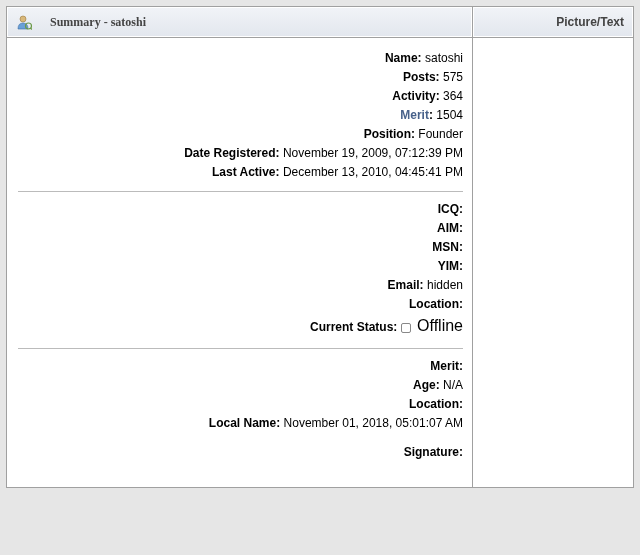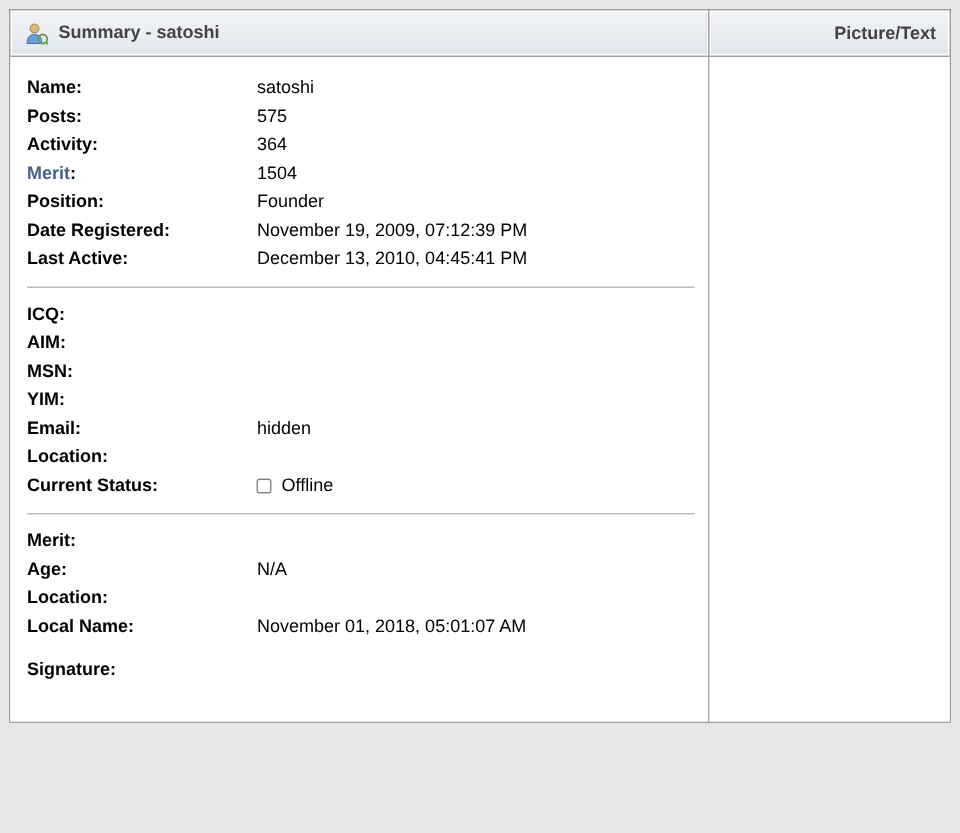--- a/index.html
+++ b/index.html
@@ -20,29 +20,31 @@
   .hdr-cell {
     background: linear-gradient(#f1f3f7, #e3e7ee);
     border: 1px solid #fff;
     padding: 6px 8px;
     font-weight: bold;
     color: #444;
     vertical-align: middle;
   }
   .hdr-left {
     display: flex;
-    gap: 7px;
+    align-items: center;
+    gap: 18px;
+    font-family: Liberation Serif, serif;
   }
   .body-cell {
     background: #fff;
     border: 1px solid #fff;
     vertical-align: top;
     padding: 10px 8px 8px 10px;
   }
-  .field-row { line-height: 1.5; margin-bottom: 1px; }
+  .field-row { line-height: 1.5; margin-bottom: 1px; text-align: right; }
   .field-label { display: inline-block; width: 150px; font-weight: bold; color: #000; }
   .field-label a { color: #47618a; text-decoration: none; }
   .field-value { color: #000; }
   .field-value.italic { }
   hr.sep {
     border: none;
     border-top: 1px solid #bbb;
     margin: 10px 0 8px 0;
   }
   .status-chk {
@@ -138,21 +140,21 @@
         <span class="field-label">Email:</span>
         <span class="field-value italic">hidden</span>
       </div>
       <div class="field-row">
         <span class="field-label">Location:</span>
       </div>
       <div class="field-row">
         <span class="field-label">Current Status:</span>
         <span class="field-value">
           <span class="status-chk"></span>
-          <span class="italic" style="font-size:12px;margin-top:46px;">Offline</span>
+          <span class="italic" style="font-size:16px;margin-top:46px;">Offline</span>
         </span>
       </div>
 
       <hr class="sep">
 
       <div class="field-row">
         <span class="field-label">Merit:</span>
       </div>
       <div class="field-row">
         <span class="field-label">Age:</span>

